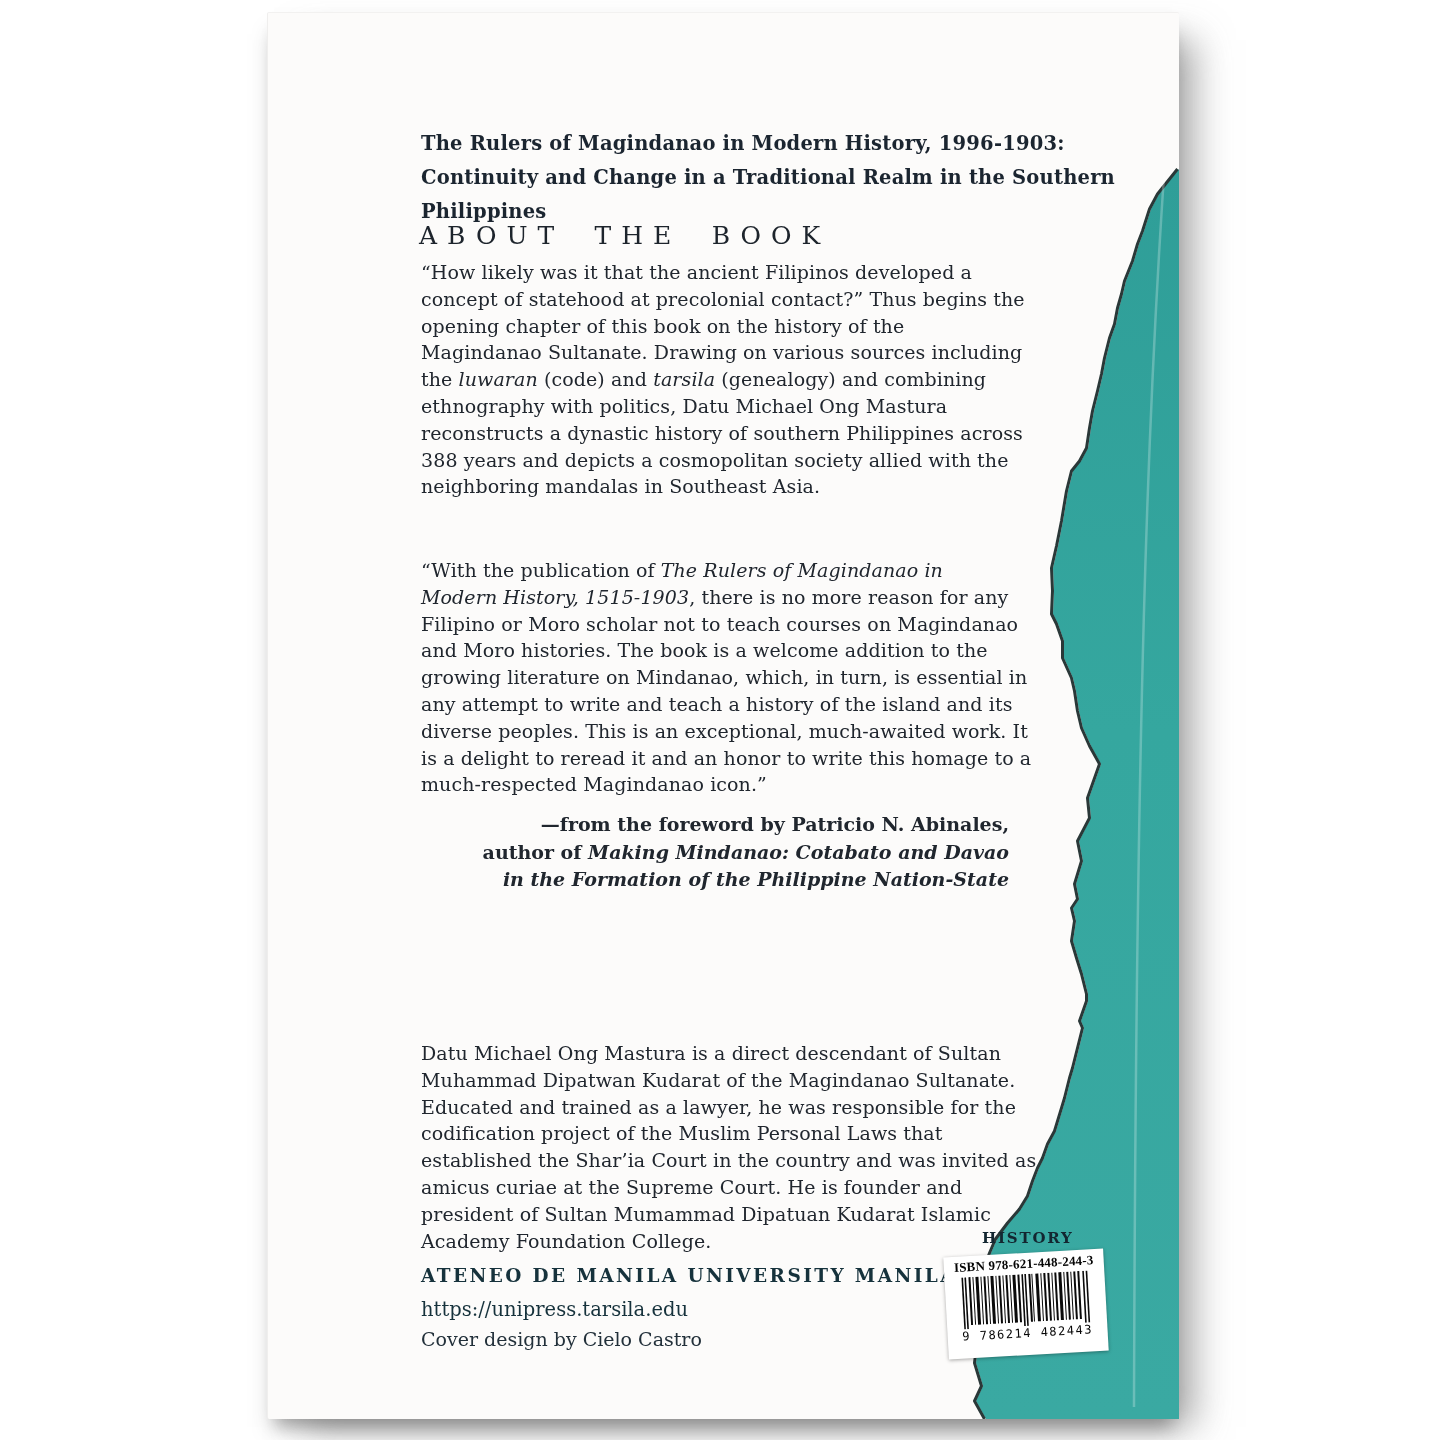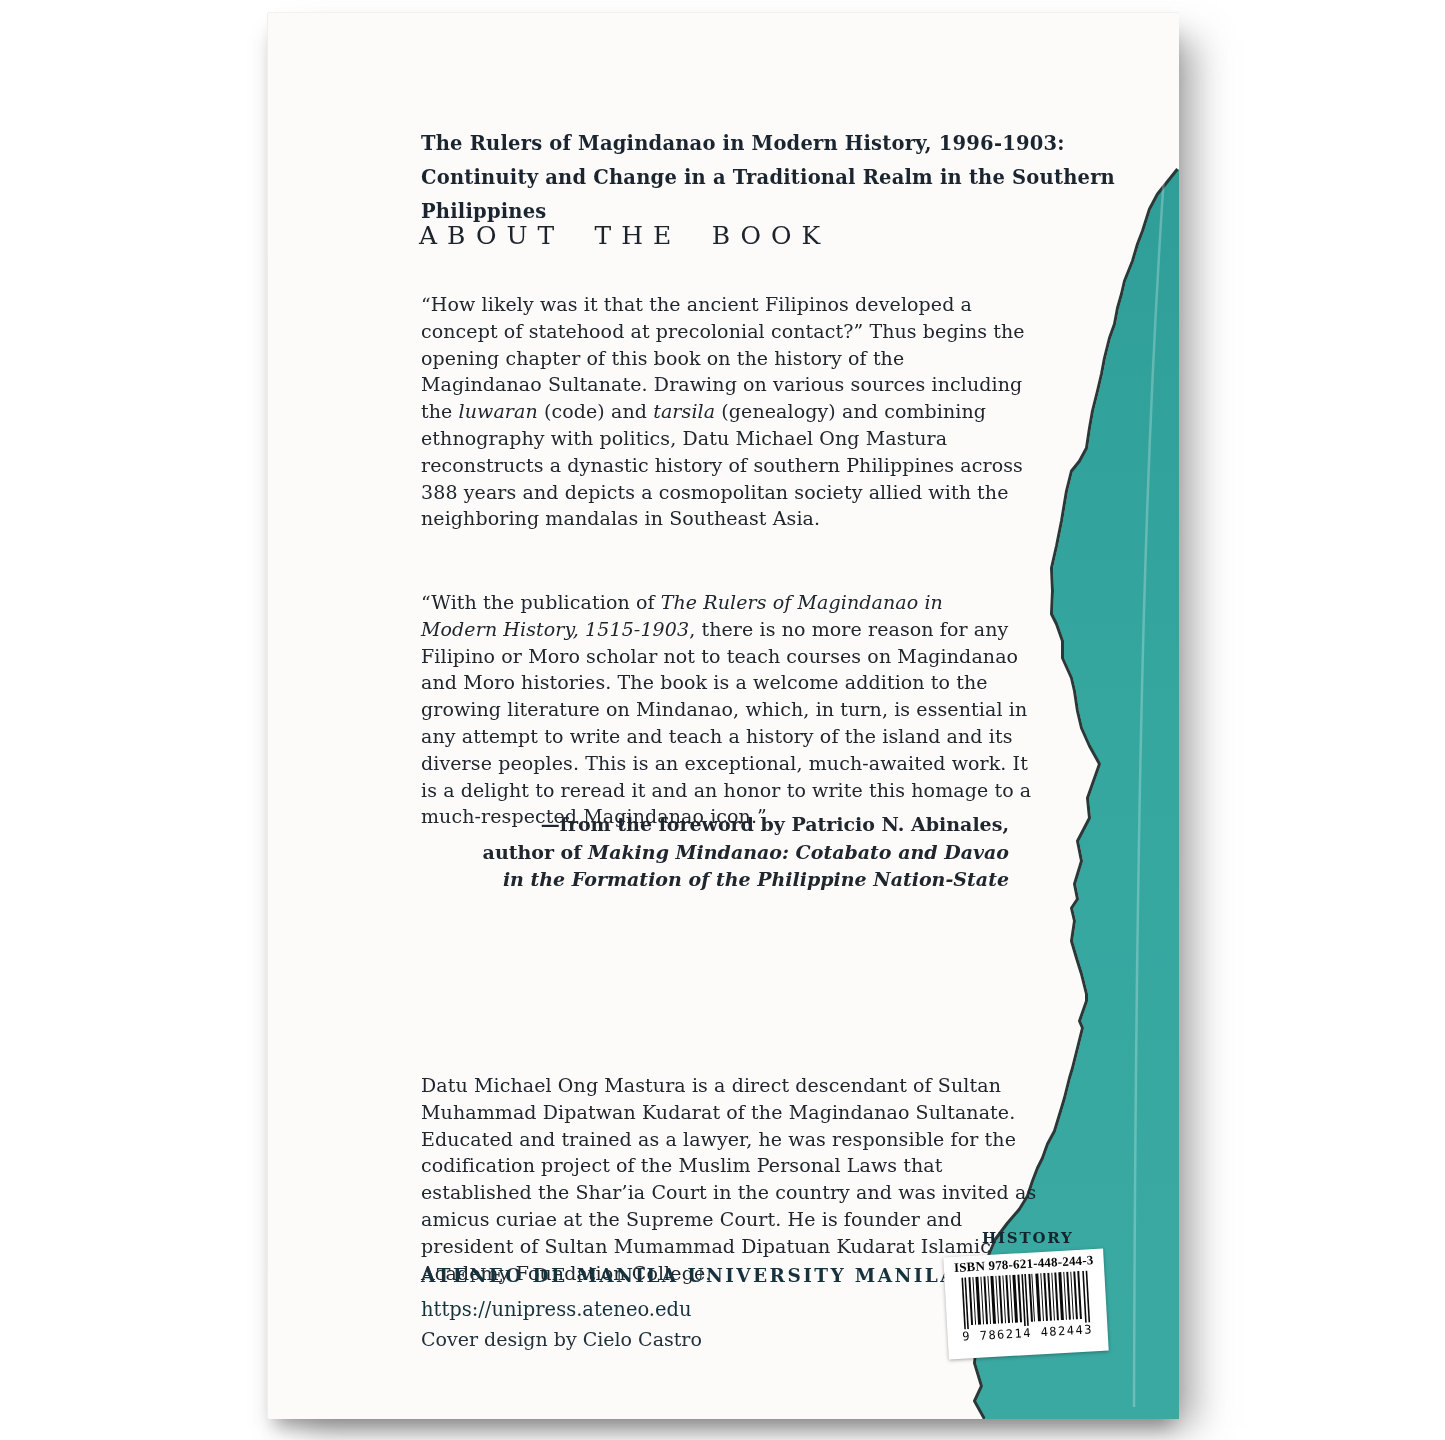--- a/index.html
+++ b/index.html
@@ -12,21 +12,21 @@
         box-shadow:26px 18px 34px -10px rgba(105,105,105,0.55),
                    0 15px 18px -7px rgba(70,70,70,0.5);}
   .torn-svg{position:absolute;left:0;top:0;width:911px;height:1406px;}
   .txt{position:absolute;color:#20262e;}
   .title{left:153px;top:114px;font-size:19.5px;font-weight:bold;line-height:34px;
          color:#1b2530;white-space:pre-line;letter-spacing:0.2px;}
   .section-heading{font-size:25px;letter-spacing:0.40em;word-spacing:0.5em;color:#1d242c;
                    white-space:nowrap;}
   .h-book{left:151px;top:208px;text-align:center;}
   .h-author{left:151px;top:932px;}
-  .para{font-size:19px;line-height:26.8px;letter-spacing:0.1px;width:660px;margin-top:32px;}
+  .para{font-size:19px;line-height:26.8px;letter-spacing:0.1px;width:660px;}
   .para1{left:153px;top:246px;}
   .para2{left:153px;top:544px;}
   .para3{left:153px;top:1027px;white-space:pre-line;}
   .attrib{left:153px;top:798px;width:588px;text-align:right;font-weight:bold;
           font-size:19px;line-height:27.5px;}
   .press{left:153px;top:1252px;font-size:18.5px;font-weight:bold;letter-spacing:0.13em;
          color:#16323c;}
   .url{left:153px;top:1285px;font-size:19.5px;color:#16323c;}
   .credit{left:153px;top:1315px;font-size:19px;color:#22303a;}
   .history{left:714px;top:1216px;font-size:15px;font-weight:bold;letter-spacing:0.12em;
@@ -90,21 +90,21 @@
 Muhammad Dipatwan Kudarat of the Magindanao Sultanate.
 Educated and trained as a lawyer, he was responsible for the
 codification project of the Muslim Personal Laws that
 established the Shar’ia Court in the country and was invited as
 amicus curiae at the Supreme Court. He is founder and
 president of Sultan Mumammad Dipatuan Kudarat Islamic
 Academy Foundation College.</div>
 
     <div class="txt press">ATENEO DE MANILA UNIVERSITY MANILA</div>
 
-    <div class="txt url">https://unipress.ateneo.edu</div>
+    <div class="txt url">https://unipress.tarsila.edu</div>
 
     <div class="txt credit">Cover design by Cielo Castro</div>
 
     <div class="txt history">HISTORY</div>
 
     <div class="isbn-label">
       <div class="isbn-text">ISBN 978-621-448-244-3</div>
       <svg class="bars" width="128" height="52" viewBox="0 0 126 52" xmlns="http://www.w3.org/2000/svg" aria-hidden="true">
         <g fill="#0a0a0a">
           <rect x="0" y="0" width="1.6" height="52"></rect>

